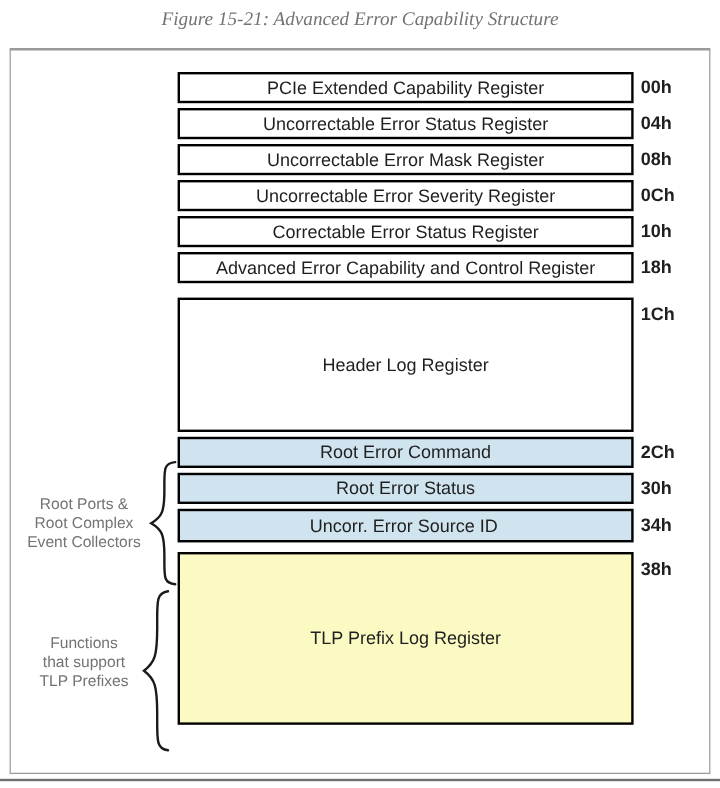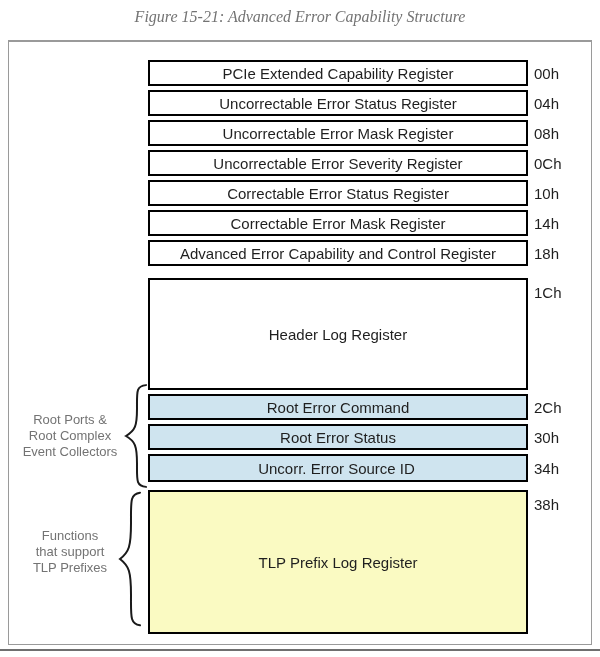--- a/index.html
+++ b/index.html
@@ -67,20 +67,21 @@
   .row.blue { background: var(--root-section); justify-content: center; }
   .row.yellow { background: var(--tlp-section); }
   .offset {
     position: absolute;
     left: calc(100% + 8px);
     top: 50%;
     transform: translateY(-50%);
     font-size: 15px;
     color: var(--text);
     white-space: nowrap;
+    font-weight: bold;
   }
   .row.tall .offset { top: 4px; transform: none; }
   .row.split { padding: 12px; }
   .row.split .cell {
     flex: 1 1 50%;
     height: 100%;
     display: flex;
     align-items: center;
     justify-content: center;
   }
@@ -138,24 +139,20 @@
     <div class="row small">
       <span>Uncorrectable Error Severity Register</span>
       <span class="offset">0Ch</span>
     </div>
 
     <div class="row small">
       <span>Correctable Error Status Register</span>
       <span class="offset">10h</span>
     </div>
 
-    <div class="row small">
-      <span>Correctable Error Mask Register</span>
-      <span class="offset">14h</span>
-    </div>
 
     <div class="row small">
       <span>Advanced Error Capability and Control Register</span>
       <span class="offset">18h</span>
     </div>
 
     <div class="row tall hdr-log">
       <span>Header Log Register</span>
       <span class="offset">1Ch</span>
     </div>

